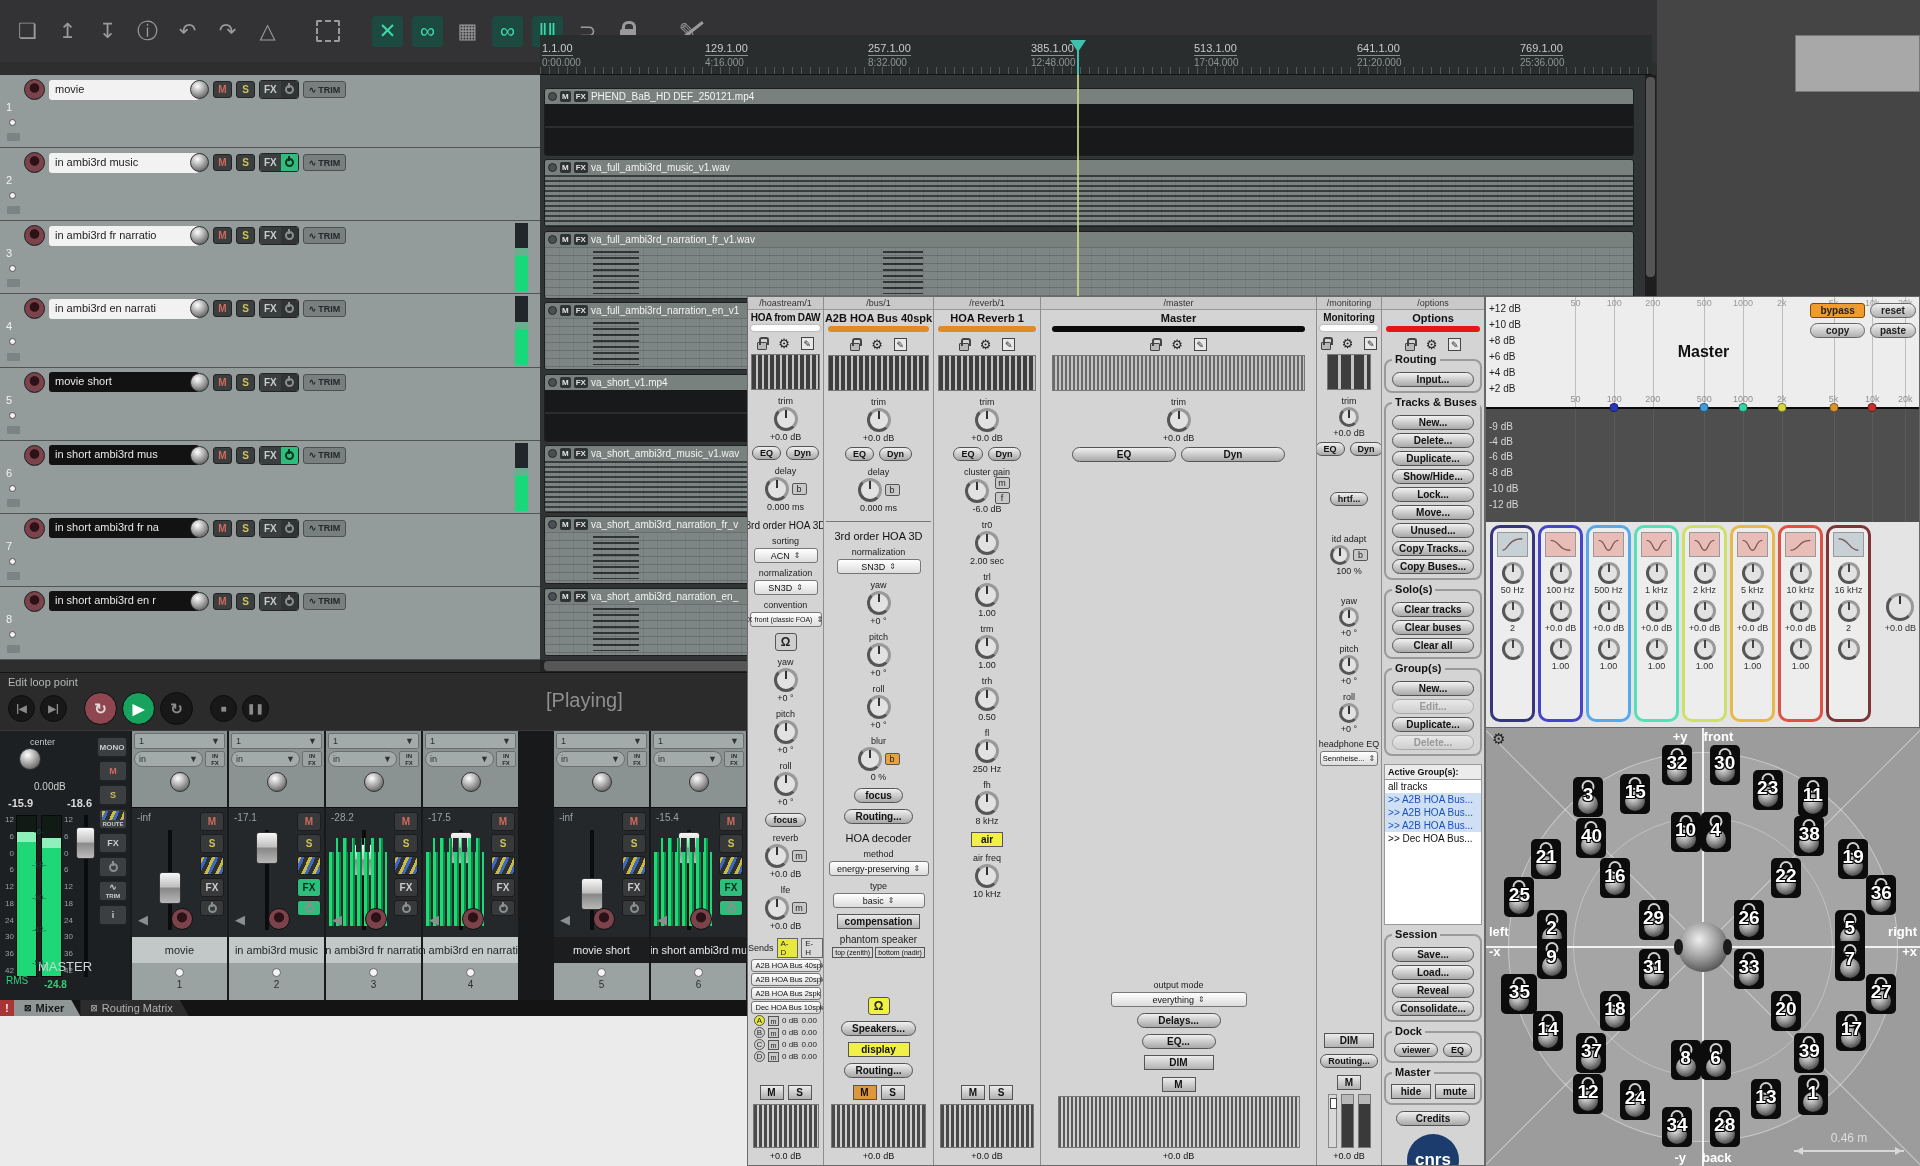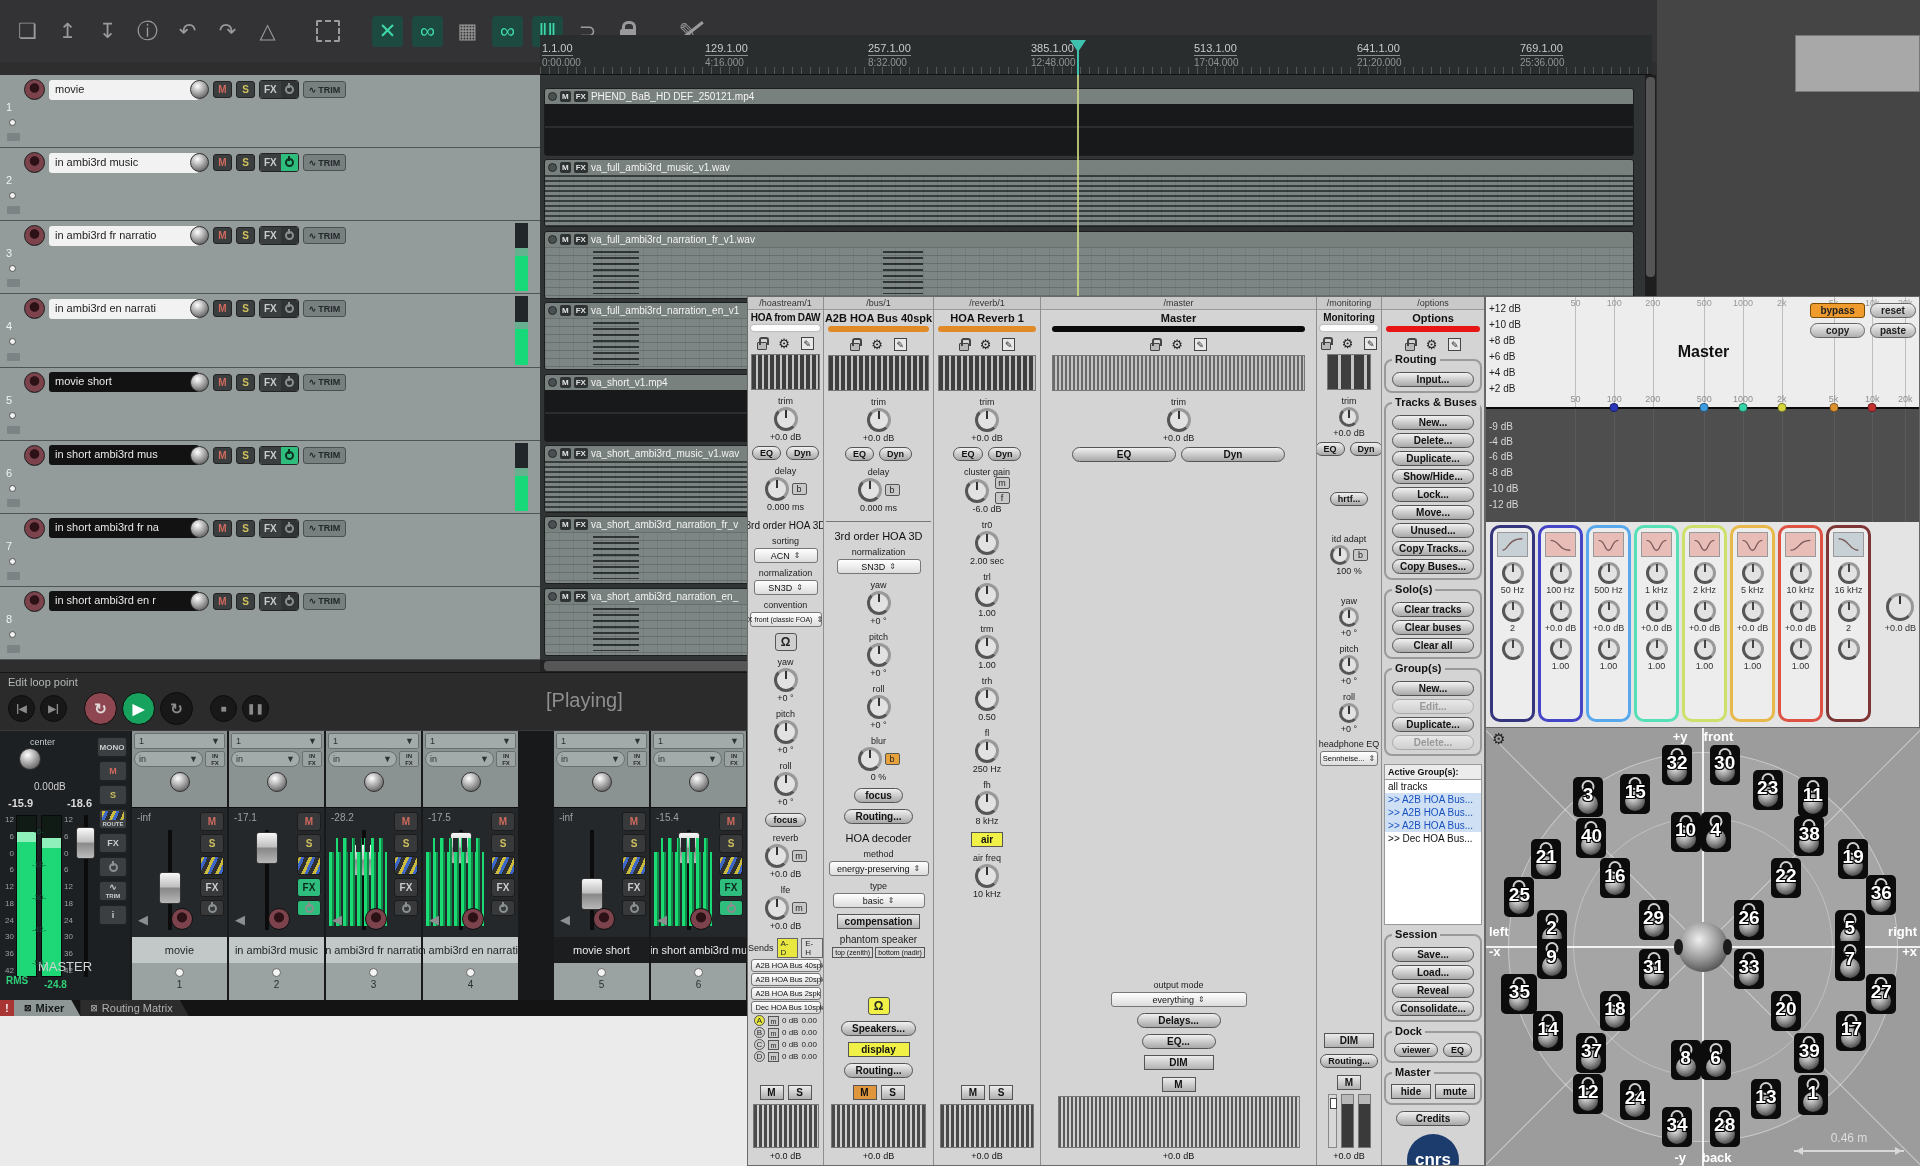--- a/index.html
+++ b/index.html
@@ -88,21 +88,21 @@
 #mgain{position:absolute;left:34px;top:50px;font-size:10px;color:#d0d0d0}
 #mpeaks{position:absolute;left:8px;top:66px;width:84px;display:flex;justify-content:space-between;font-size:11px;color:#dadada;font-weight:bold}
 .mscale{position:absolute;top:84px;height:160px;display:flex;flex-direction:column;justify-content:space-between;font-size:8px;color:#99a0a0;text-align:right}
 #msl{left:2px;width:12px}#msr{left:64px;width:13px;text-align:left}
 .mbar{position:absolute;top:84px;width:21px;height:162px;border:1px solid #0a0a0a}
 #mb1{left:16px;background:linear-gradient(to top,#1ed877 0 84%,#8ff0bc 84% 90%,#101b15 90%)}
 #mb2{left:41px;background:linear-gradient(to top,#1ed877 0 80%,#8ff0bc 80% 86%,#101b15 86%)}
 #minner{position:absolute;left:24px;top:96px;width:30px;height:140px;display:flex;flex-direction:column;justify-content:space-between;font-size:8px;color:#14503a;text-align:center;z-index:2}
 #mftrack{position:absolute;left:84px;top:84px;width:4px;height:162px;background:#0b0b0b}
 #mfthumb{position:absolute;left:76px;top:96px;width:19px;height:32px;border-radius:3px;background:linear-gradient(#fafafa,#c2c2c2 45%,#8a8a8a 52%,#bdbdbd);border:1px solid #333}
-#mrms{position:absolute;left:6px;top:244px;font-size:10px;color:#2fd07a;font-weight:bold}
+#mrms{position:absolute;left:6px;top:244px;font-size:10px;color:#2fd07a;font-weight:normal}
 #mrmsv{position:absolute;left:44px;top:248px;font-size:10px;color:#2fd07a;font-weight:bold}
 #mname{position:absolute;left:0;top:228px;width:130px;text-align:center;font-size:13px;color:#cfd3d3}
 #mbtns{position:absolute;left:99px;top:30px;width:28px;display:flex;flex-direction:column;gap:4px}
 .mb{height:20px;background:#3c3f41;border:1px solid #222;border-radius:3px;color:#c8cccc;font-size:9px;font-weight:bold;display:flex;flex-direction:column;align-items:center;justify-content:center;line-height:1}
 .mb.m{color:#d06a5e}.mb.s{color:#d0c05e}
 .mb .stripes{width:22px;height:9px;background:repeating-linear-gradient(115deg,#caba3e 0 3px,#3c66c8 3px 6px,#2e3032 6px 10px)}
 .mb .mbsub{font-size:6px;margin-top:1px}
 #strips{position:absolute;left:132px;top:0;height:270px;display:flex}
 .strip{width:95px;height:270px;background:#202325;margin-right:2px;position:relative;flex:none}
 .strip.gapL{margin-left:34px}

